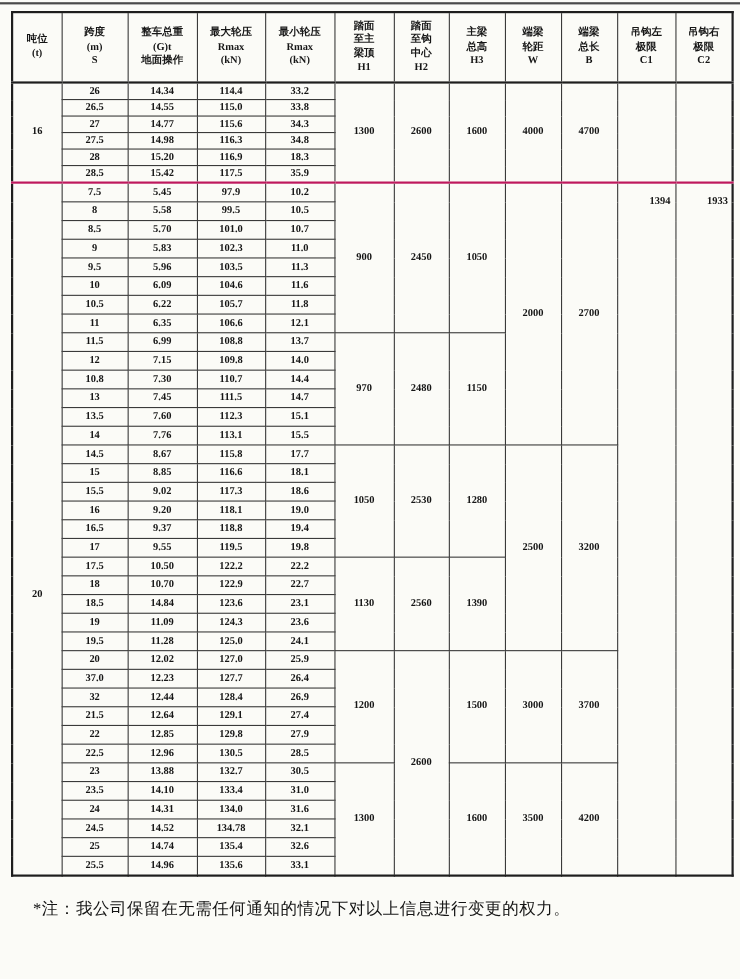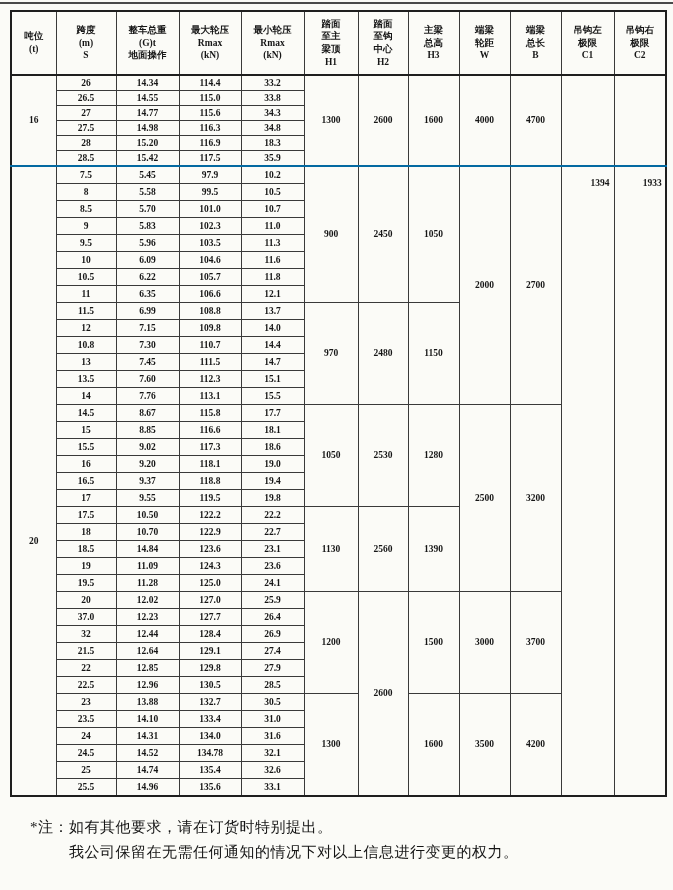--- a/index.html
+++ b/index.html
@@ -33,21 +33,21 @@
   .spec th {
     font-size: 9.5px; line-height: 1.32;
     white-space: pre-line;
     height: 62px;
     background: transparent;
     border-bottom: 2px solid #1e1e1e;
   }
   .spec td { font-size: 9.5px; line-height: 13px; }
   tr.sec0 td { height: 14px; }
   tr.sec1 td { height: 16px; }
-  tr.first-row td { border-top: 2px solid #0369a1; }
+  tr.first-row td { border-top: 2px solid #be185d; }
   td.vtop { vertical-align: top; padding-top: 10px; padding-left: 25px; }
   tr.sec1 td.tonnage { padding-top: 120px; }
 
   .notes {
     position: absolute; left: 30px; top: 815px;
     display: flex; align-items: flex-start;
     font-size: 15px; line-height: 25px;
     color: #141414; font-weight: 500;
     letter-spacing: 0.5px;
     white-space: nowrap;
@@ -412,18 +412,17 @@
           <td>14.96</td>
           <td>135.6</td>
           <td>33.1</td>
         </tr>
       </tbody>
   </table>
 
   <div class="notes">
     <span class="notes-label">*注：</span>
     <div class="notes-body">
-      <div>如有其他要求，请在订货时特别提出。</div>
       <div>我公司保留在无需任何通知的情况下对以上信息进行变更的权力。</div>
     </div>
   </div>
 
 </div>
 
 </body></html>

